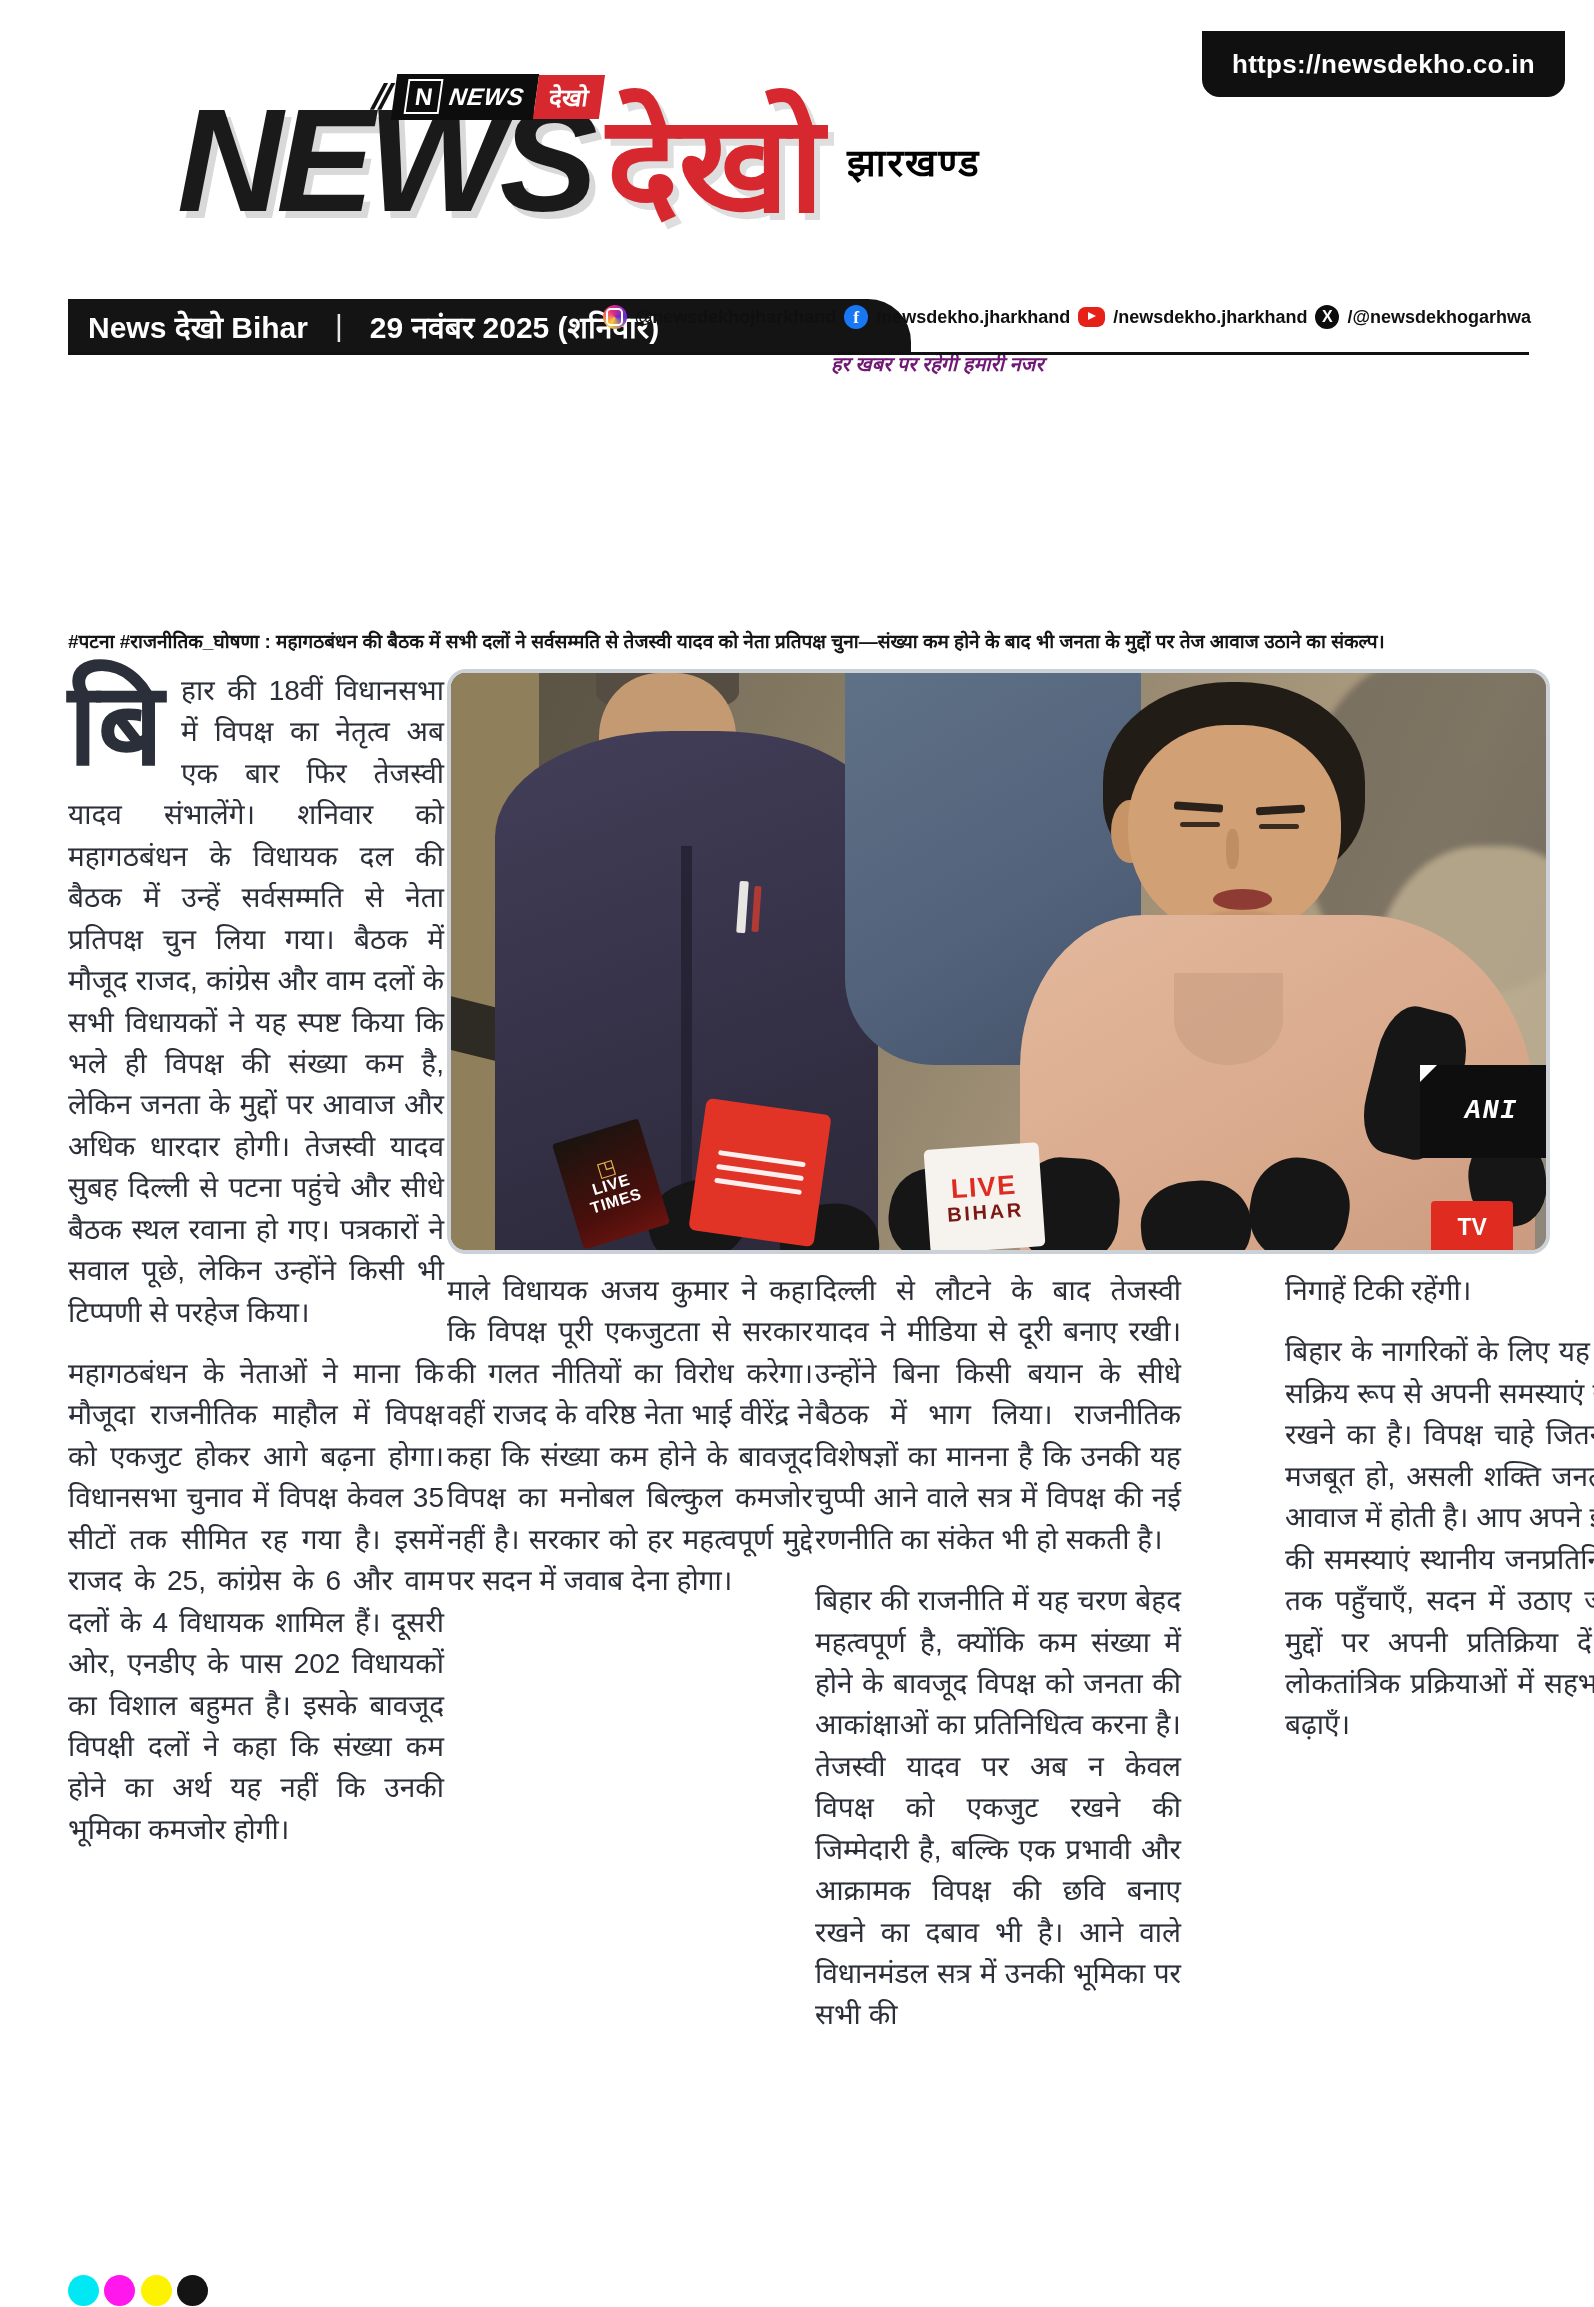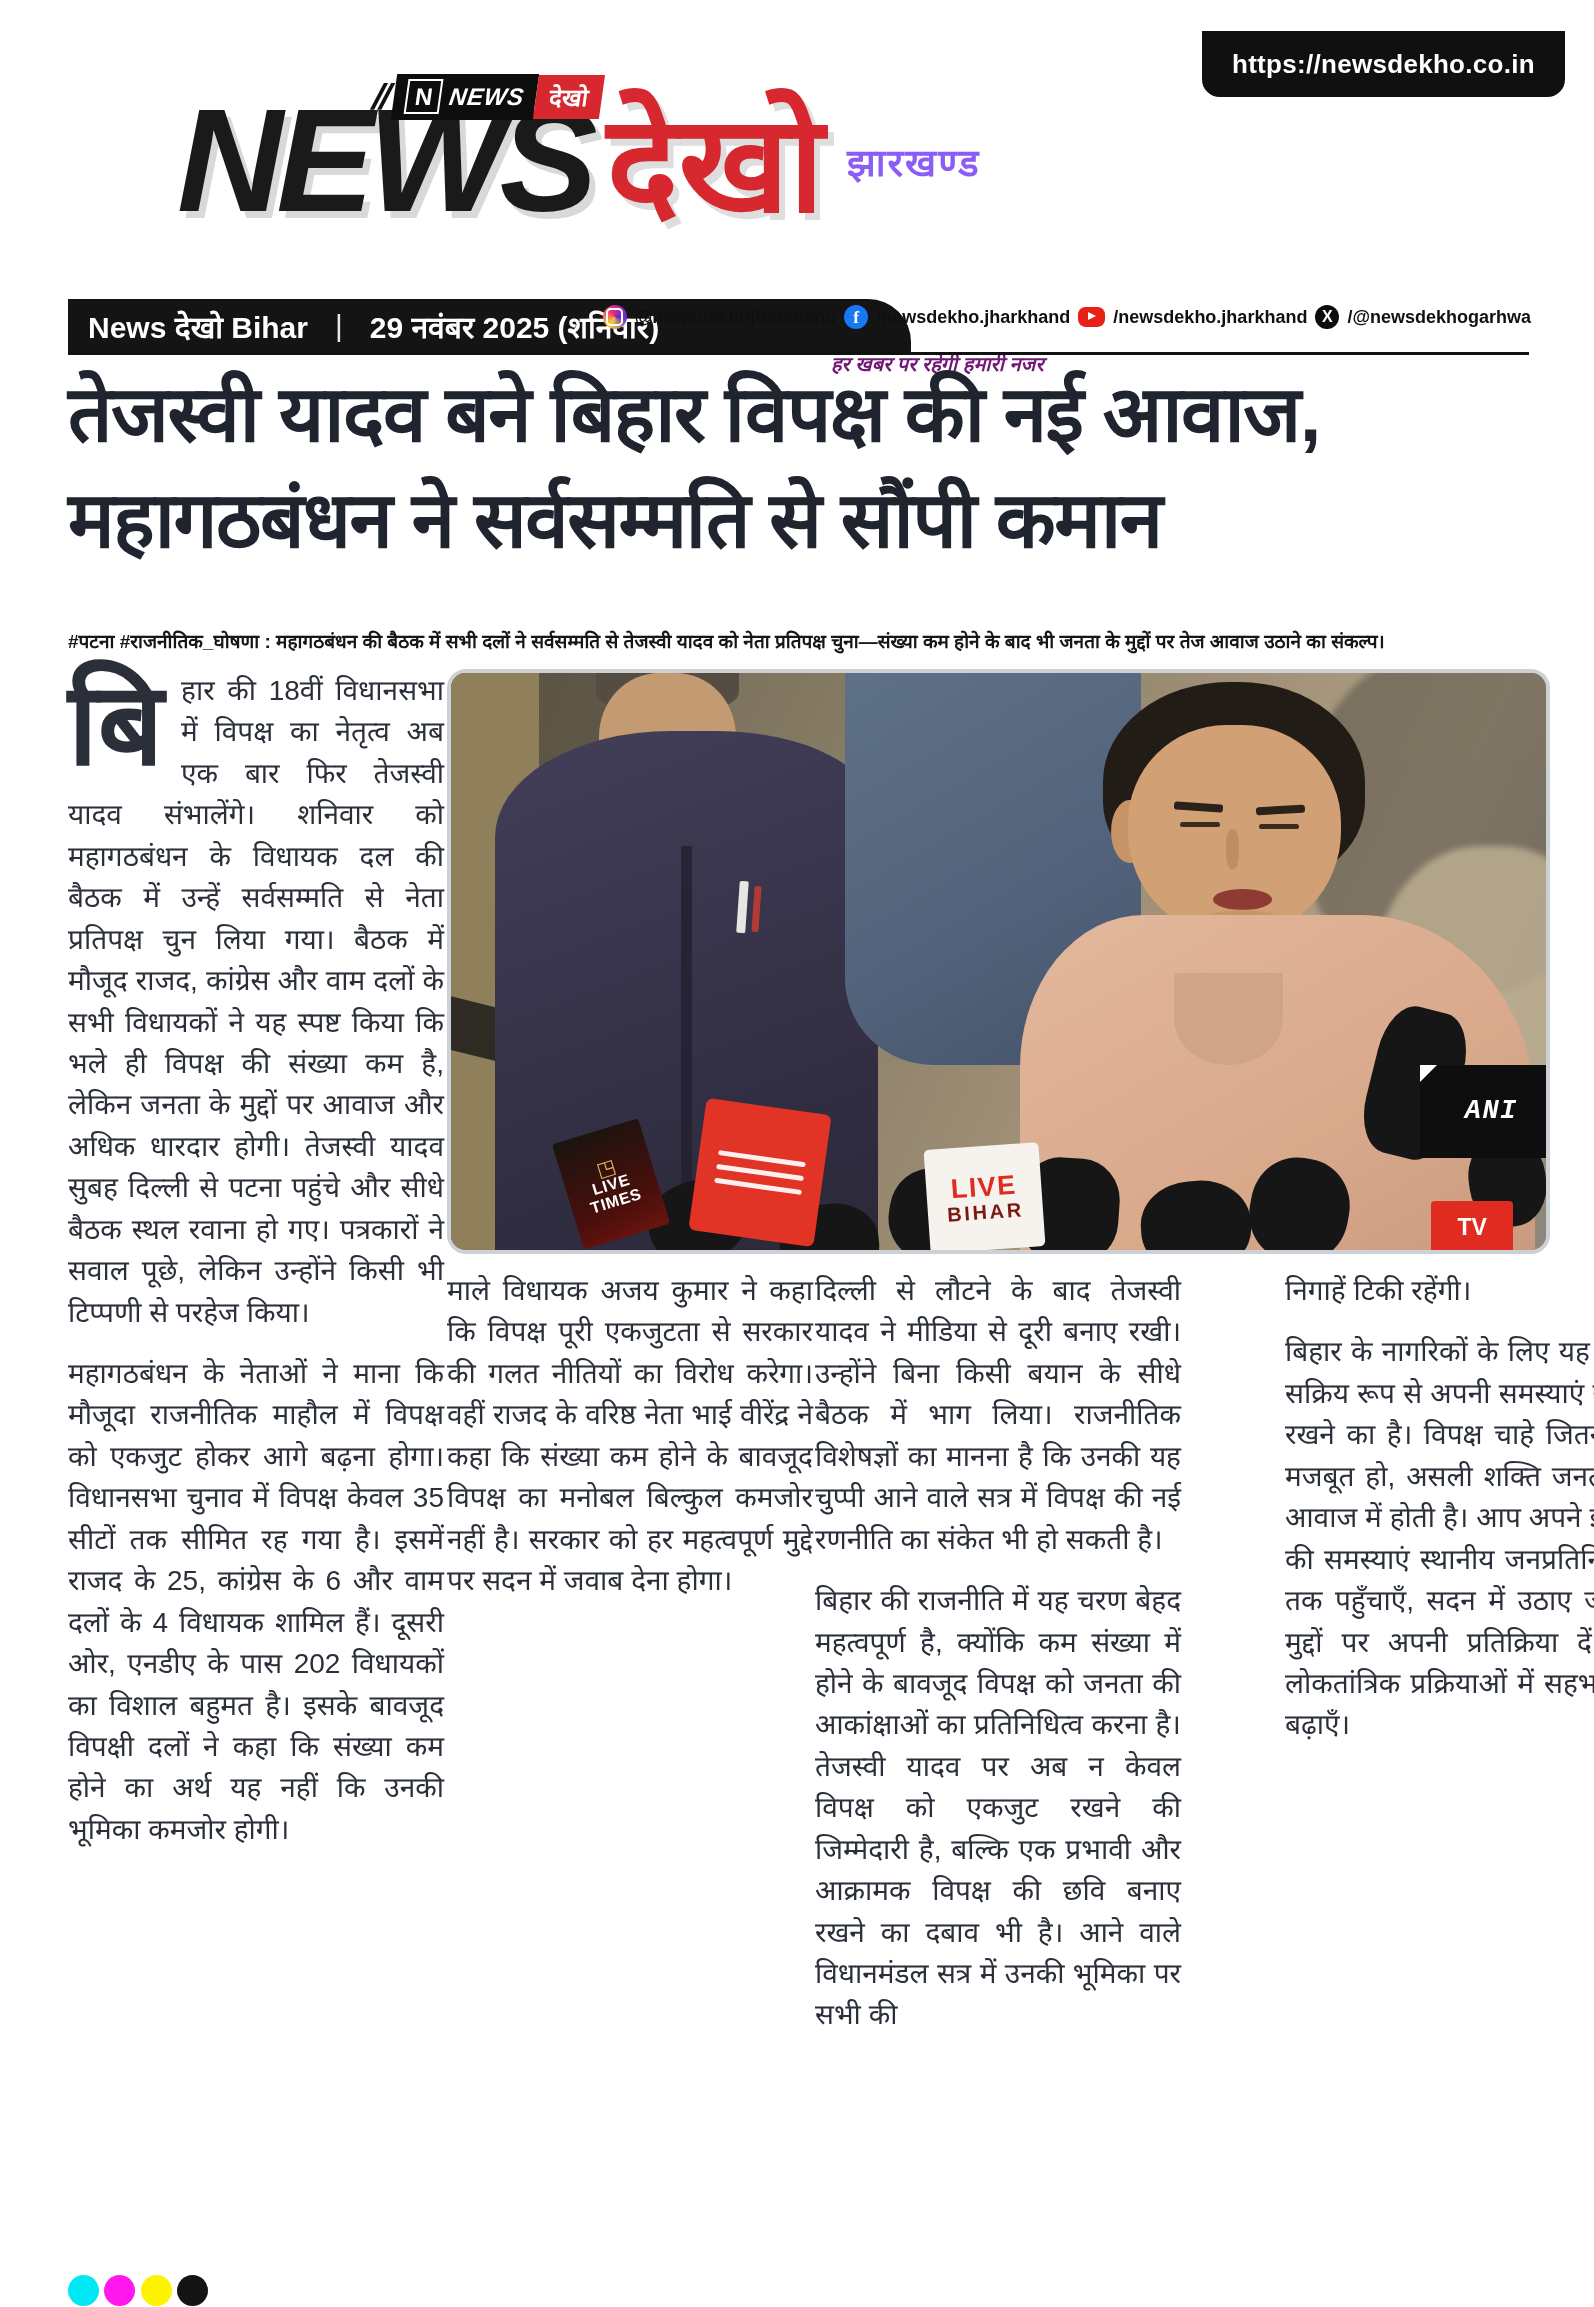--- a/index.html
+++ b/index.html
@@ -17,21 +17,21 @@
   .mini-chip-black { background:#0d0d0d; color:#ffffff; display:flex; align-items:center; padding:5.4px 12px; }
   .mini-nbox { border:2px solid #ffffff; padding:1.4px 6.8px; font-weight:900; font-size:24px; margin-right:8px; }
   .mini-news { font-style:italic; font-weight:900; font-size:24px; letter-spacing:0.7px; }
   .mini-chip-red { background:#d7282f; color:#ffffff; padding:5.4px 13.5px; font-weight:800; font-size:24px; }
 
   .brand { position:absolute; left:177px; top:80px; white-space:nowrap; }
   .brand-news { display:inline-block; font-size:147px; line-height:1.1; font-weight:900; font-style:italic;
     letter-spacing:-6.8px; color:#1a1a1a; text-shadow:6px 6.8px 0 #d9d9d9; }
   .brand-dekho { display:inline-block; font-size:135px; line-height:1.1; font-weight:800;
     color:#d7282f; margin-left:16px; text-shadow:6px 6.8px 0 #dedede; }
-  .brand-state { position:absolute; left:670px; top:55px; font-size:38px; font-weight:800; color:#8b5cf6; letter-spacing:2px; }
+  .brand-state { position:absolute; left:670px; top:55px; font-size:38px; font-weight:800; color:#000000; letter-spacing:2px; }
   .brand-tagline { position:absolute; left:654px; top:270px; font-size:20px; font-weight:800; font-style:italic; color:#701a75; }
 
   
   .date-bar { position:absolute; left:68px; top:299px; width:843px; height:54px; background:#141414;
     border-radius:0 43px 0 0; display:flex; align-items:center; padding-left:20px;
     color:#ffffff; font-size:30px; font-weight:700; gap:27px; }
   .date-bar .sep { font-weight:400; opacity:0.9; }
   .rule { position:absolute; left:68px; top:352px; width:1461px; height:3.4px; background:#111111; }
   .social-row { position:absolute; right:64px; top:305px; display:flex; align-items:center; gap:8px;
     font-size:18px; font-weight:800; color:#101010; }
@@ -155,24 +155,20 @@
     <span class="soc-ic ic-ig"></span>
     <span>@newsdekhojharkhand</span>
     <span class="soc-ic ic-fb">f</span>
     <span>/newsdekho.jharkhand</span>
     <span class="ic-yt"></span>
     <span>/newsdekho.jharkhand</span>
     <span class="soc-ic ic-x">X</span>
     <span>/@newsdekhogarhwa</span>
   </div>
 
-  <div class="headline">
-    <div>तेजस्वी यादव बने बिहार विपक्ष की नई आवाज,</div>
-    <div>महागठबंधन ने सर्वसम्मति से सौंपी कमान</div>
-  </div>
 
   <div class="standfirst">#पटना #राजनीतिक_घोषणा : महागठबंधन की बैठक में सभी दलों ने सर्वसम्मति से तेजस्वी यादव को नेता प्रतिपक्ष चुना—संख्या कम होने के बाद भी जनता के मुद्दों पर तेज आवाज उठाने का संकल्प।</div>
 
   <div class="photo">
     <div class="scene">
       <div class="abs bg-grad"></div>
       <div class="abs bg-blob1"></div>
       <div class="abs bg-blob2"></div>
       <div class="abs bg-blob3"></div>
       <div class="abs uniform"></div>

